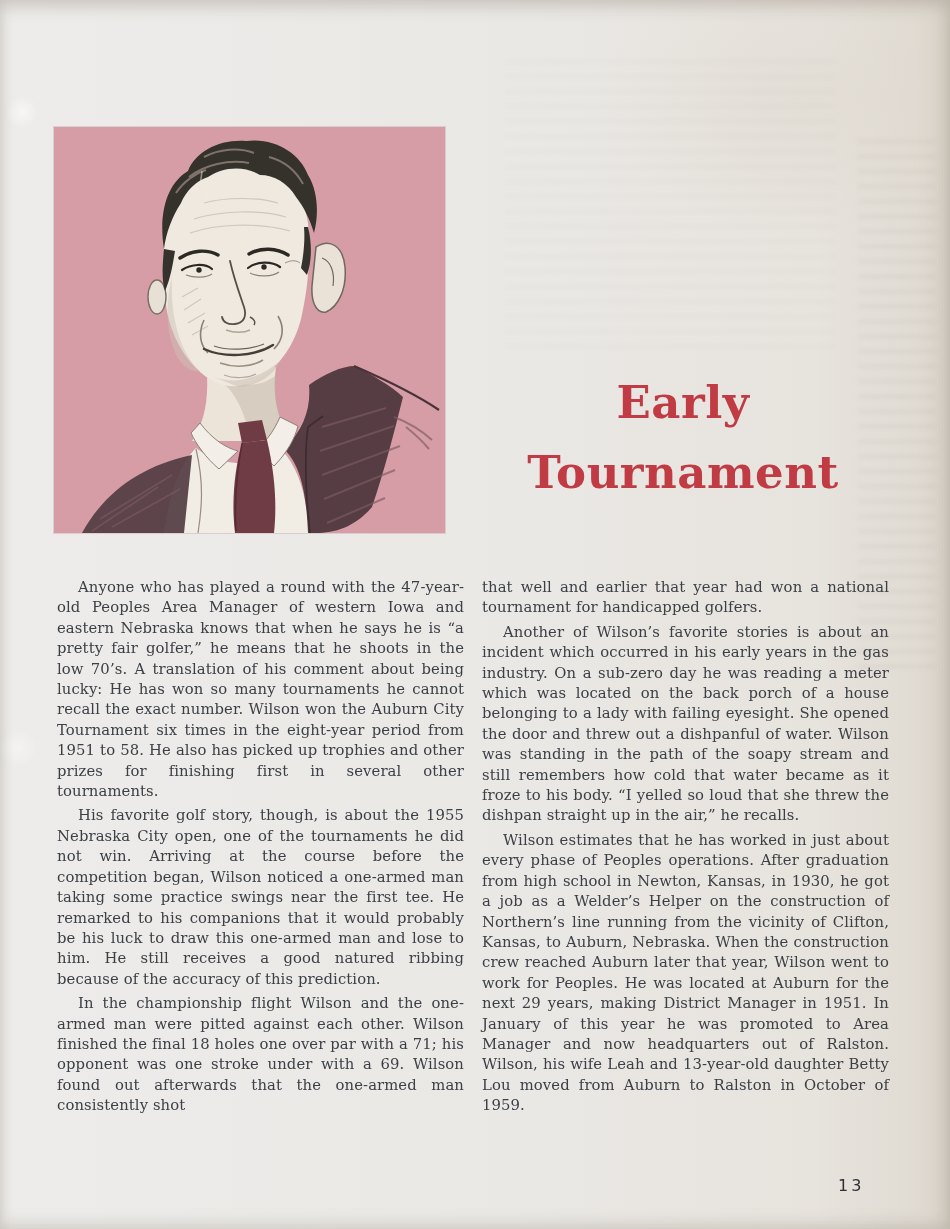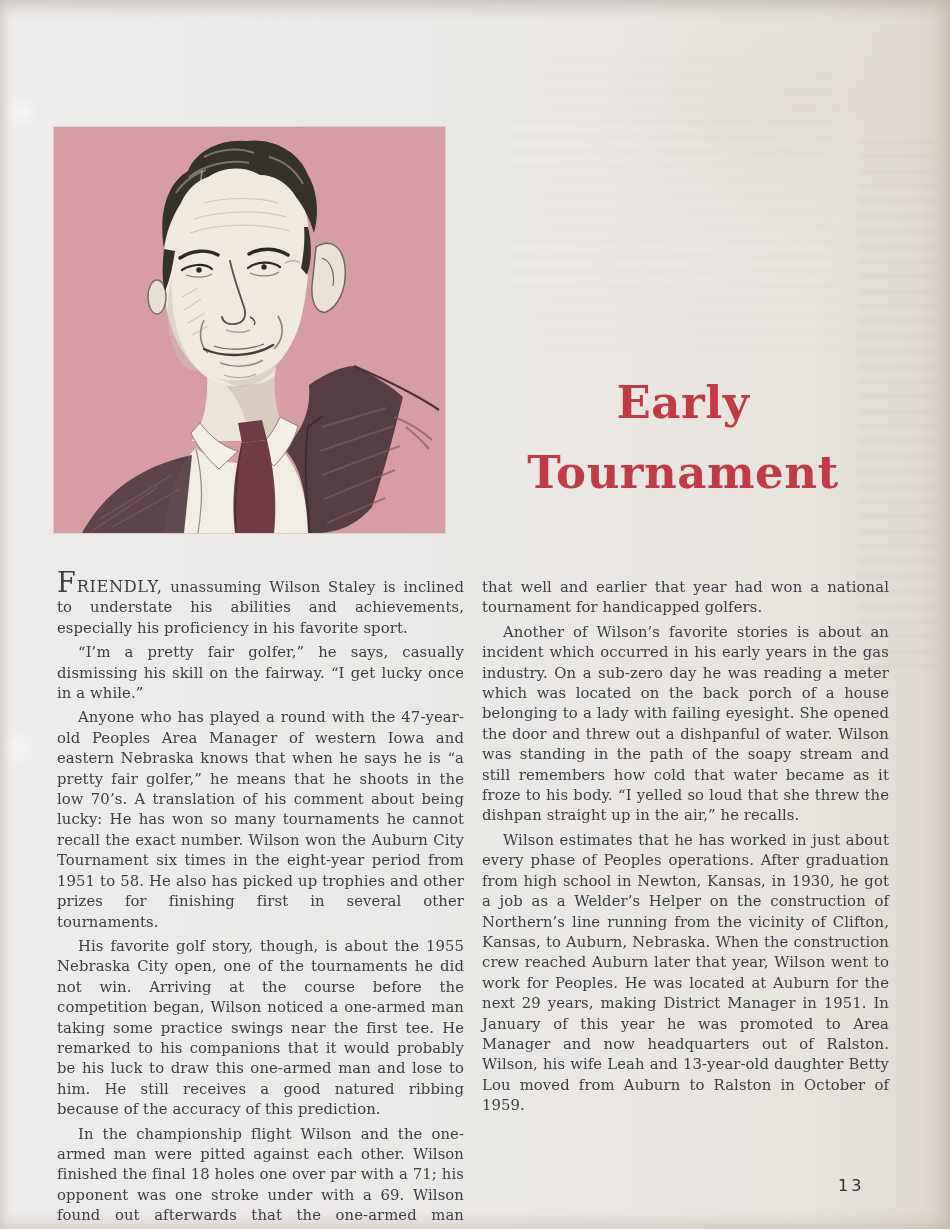--- a/index.html
+++ b/index.html
@@ -144,22 +144,20 @@
         <path d="M170,248 C180,252 194,251 202,247" stroke="#b4a89c" stroke-width="1.2" fill="none"></path>
       </g>
     </svg>
   </div>
 
   <h1 class="title" style="color:#c03b43;">
     <span class="title-line">Early Tournament</span>
   </h1>
 
   <div class="col col-left">
-    <p><span class="dropcap">F</span><span class="lead-caps">RIENDLY,</span><span> unassuming Wilson Staley is inclined to understate his abilities and achievements, especially his proficiency in his favorite sport.</span></p>
-    <p class="indent">“I’m a pretty fair golfer,” he says, casually dismissing his skill on the fairway. “I get lucky once in a while.”</p>
     <p class="indent">Anyone who has played a round with the 47-year-old Peoples Area Manager of western Iowa and eastern Nebraska knows that when he says he is “a pretty fair golfer,” he means that he shoots in the low 70’s. A translation of his comment about being lucky: He has won so many tournaments he cannot recall the exact number. Wilson won the Auburn City Tournament six times in the eight-year period from 1951 to 58. He also has picked up trophies and other prizes for finishing first in several other tournaments.</p>
     <p class="indent">His favorite golf story, though, is about the 1955 Nebraska City open, one of the tournaments he did not win. Arriving at the course before the competition began, Wilson noticed a one-armed man taking some practice swings near the first tee. He remarked to his companions that it would probably be his luck to draw this one-armed man and lose to him. He still receives a good natured ribbing because of the accuracy of this prediction.</p>
     <p class="indent">In the championship flight Wilson and the one-armed man were pitted against each other. Wilson finished the final 18 holes one over par with a 71; his opponent was one stroke under with a 69. Wilson found out afterwards that the one-armed man consistently shot</p>
   </div>
 
   <div class="col col-right">
     <p>that well and earlier that year had won a national tournament for handicapped golfers.</p>
     <p class="indent">Another of Wilson’s favorite stories is about an incident which occurred in his early years in the gas industry. On a sub-zero day he was reading a meter which was located on the back porch of a house belonging to a lady with failing eyesight. She opened the door and threw out a dishpanful of water. Wilson was standing in the path of the soapy stream and still remembers how cold that water became as it froze to his body. “I yelled so loud that she threw the dishpan straight up in the air,” he recalls.</p>
     <p class="indent">Wilson estimates that he has worked in just about every phase of Peoples operations. After graduation from high school in Newton, Kansas, in 1930, he got a job as a Welder’s Helper on the construction of Northern’s line running from the vicinity of Clifton, Kansas, to Auburn, Nebraska. When the construction crew reached Auburn later that year, Wilson went to work for Peoples. He was located at Auburn for the next 29 years, making District Manager in 1951. In January of this year he was promoted to Area Manager and now headquarters out of Ralston. Wilson, his wife Leah and 13-year-old daughter Betty Lou moved from Auburn to Ralston in October of 1959.</p>
   </div>

